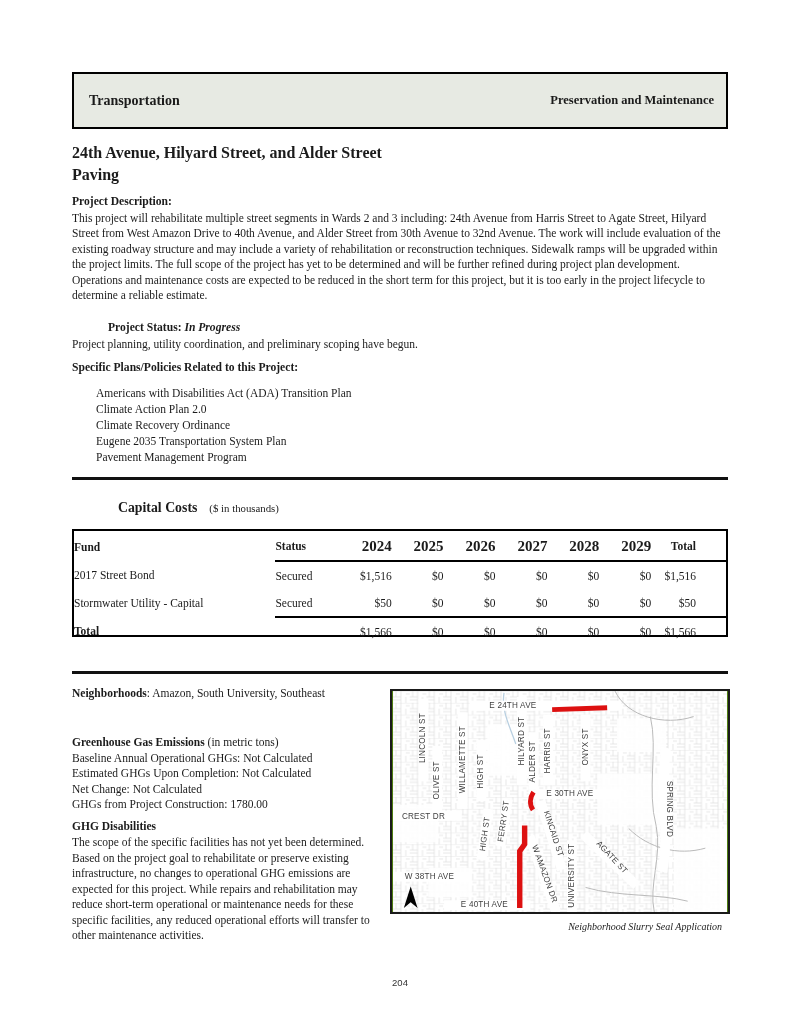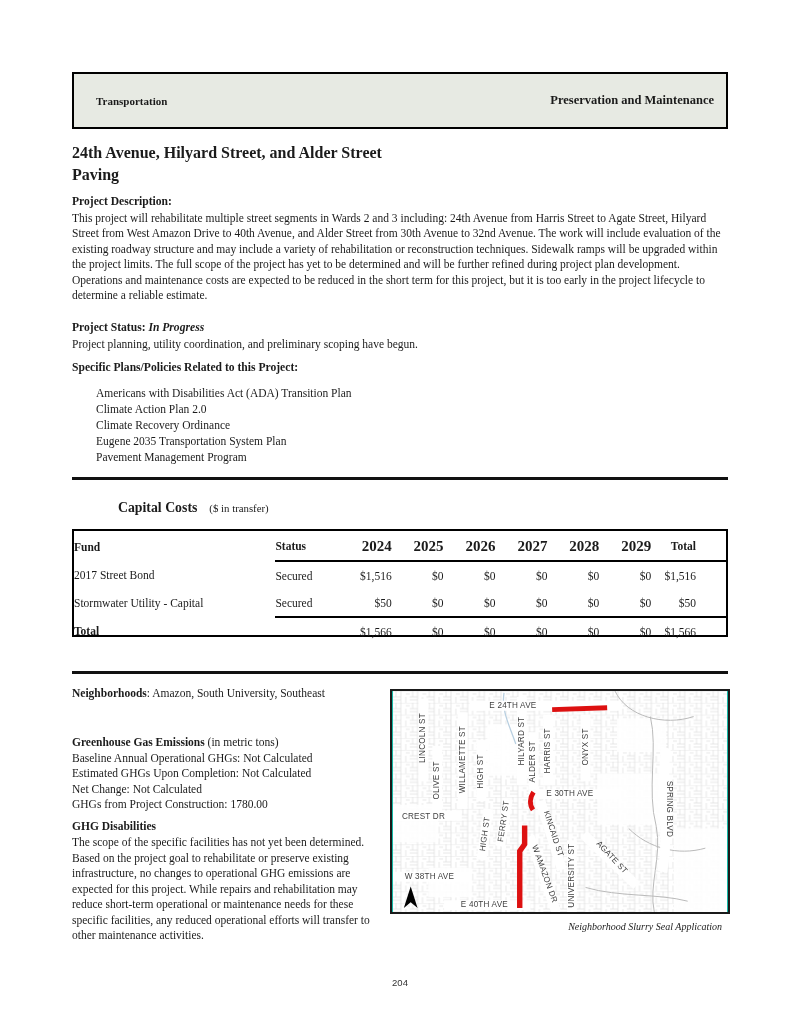--- a/index.html
+++ b/index.html
@@ -2,30 +2,30 @@
 <html><head>
 <meta charset="utf-8">
 <style>
   html,body{margin:0;padding:0;background:#fff;}
   .page{position:relative;width:800px;height:1024px;background:#ffffff;overflow:hidden;
         font-family:"Liberation Serif",serif;color:#1b1b1b;}
 
   
   .banner{position:absolute;left:72px;top:72px;width:656px;height:57px;box-sizing:border-box;
           background:#e7eae3;border:2.5px solid #000;display:flex;align-items:center;justify-content:space-between;}
-  .banner .left{font-weight:bold;font-size:11px;margin-left:22px;}
+  .banner .left{font-weight:bold;font-size:14px;margin-left:15px;}
   .banner .right{font-weight:bold;font-size:12.5px;margin-right:12px;}
 
   
   .title{position:absolute;left:72px;top:142px;font-size:16px;font-weight:bold;line-height:22px;}
   .sec-label{font-weight:bold;font-size:11.6px;}
   .desc-label{position:absolute;left:72px;top:195px;}
   .desc-body{position:absolute;left:72px;top:211px;width:660px;font-size:11.5px;line-height:15.4px;}
   .status-line{position:absolute;left:72px;top:321px;font-size:11.6px;}
-  .status-line .lbl{font-weight:bold;}
+  .status-line .lbl{font-weight:bold;margin-left:36px;}
   .status-line .val{font-weight:bold;font-style:italic;}
   .status-note{position:absolute;left:72px;top:338px;font-size:11.5px;}
   .plans-label{position:absolute;left:72px;top:361px;}
   .plans-list{position:absolute;left:96px;top:385px;font-size:11.5px;line-height:16px;list-style:none;margin:0;padding:0;}
 
   .divider{position:absolute;left:72px;width:656px;height:3px;background:#111;}
   .div1{top:477px;} .div2{top:671px;}
 
   
   .cc-heading{position:absolute;left:72px;top:498px;}
@@ -52,21 +52,21 @@
   .info-col{position:absolute;left:72px;top:686px;width:314px;font-size:11.5px;line-height:15.5px;}
   .info-col .blk{position:absolute;left:0;}
   .b-neigh{top:0;}
   .b-ghg{top:49px;}
   .b-ghginfo-label{top:133px;}
   .b-ghginfo-body{top:149px;width:314px;}
   .bold{font-weight:bold;}
 
   
   .map-figure{position:absolute;left:390px;top:689px;width:340px;height:225px;box-sizing:border-box;
-              border:2px solid #1a1a1a;background:#14b8a6;}
+              border:2px solid #1a1a1a;background:#4d7c0f;}
   .map-figure svg{display:block;width:100%;height:100%;}
   .map-caption{position:absolute;right:78px;top:921px;width:420px;text-align:right;
                font-style:italic;font-size:10px;color:#222;}
   .page-number{position:absolute;left:0;top:977px;width:100%;text-align:center;
                font-family:"Liberation Sans",sans-serif;font-size:9.5px;color:#333;}
 
   .maplabel{font-family:"Liberation Sans",sans-serif;font-size:8.3px;fill:#3f3f3f;letter-spacing:.2px;}
 </style>
 </head>
 <body>
@@ -97,21 +97,21 @@
     <li>Climate Action Plan 2.0</li>
     <li>Climate Recovery Ordinance</li>
     <li>Eugene 2035 Transportation System Plan</li>
     <li>Pavement Management Program</li>
   </ul>
 
   <div class="divider div1"></div>
 
   <div class="cc-heading">
     <span class="h">Capital Costs</span>
-    <span class="s">($ in transfer)</span>
+    <span class="s">($ in thousands)</span>
   </div>
   <div class="cc-box">
     <table class="cc">
       <colgroup>
         <col class="c-fund">
           <col class="c-status">
         <col class="c-year">
           <col class="c-year">
           <col class="c-year">
         <col class="c-year">

